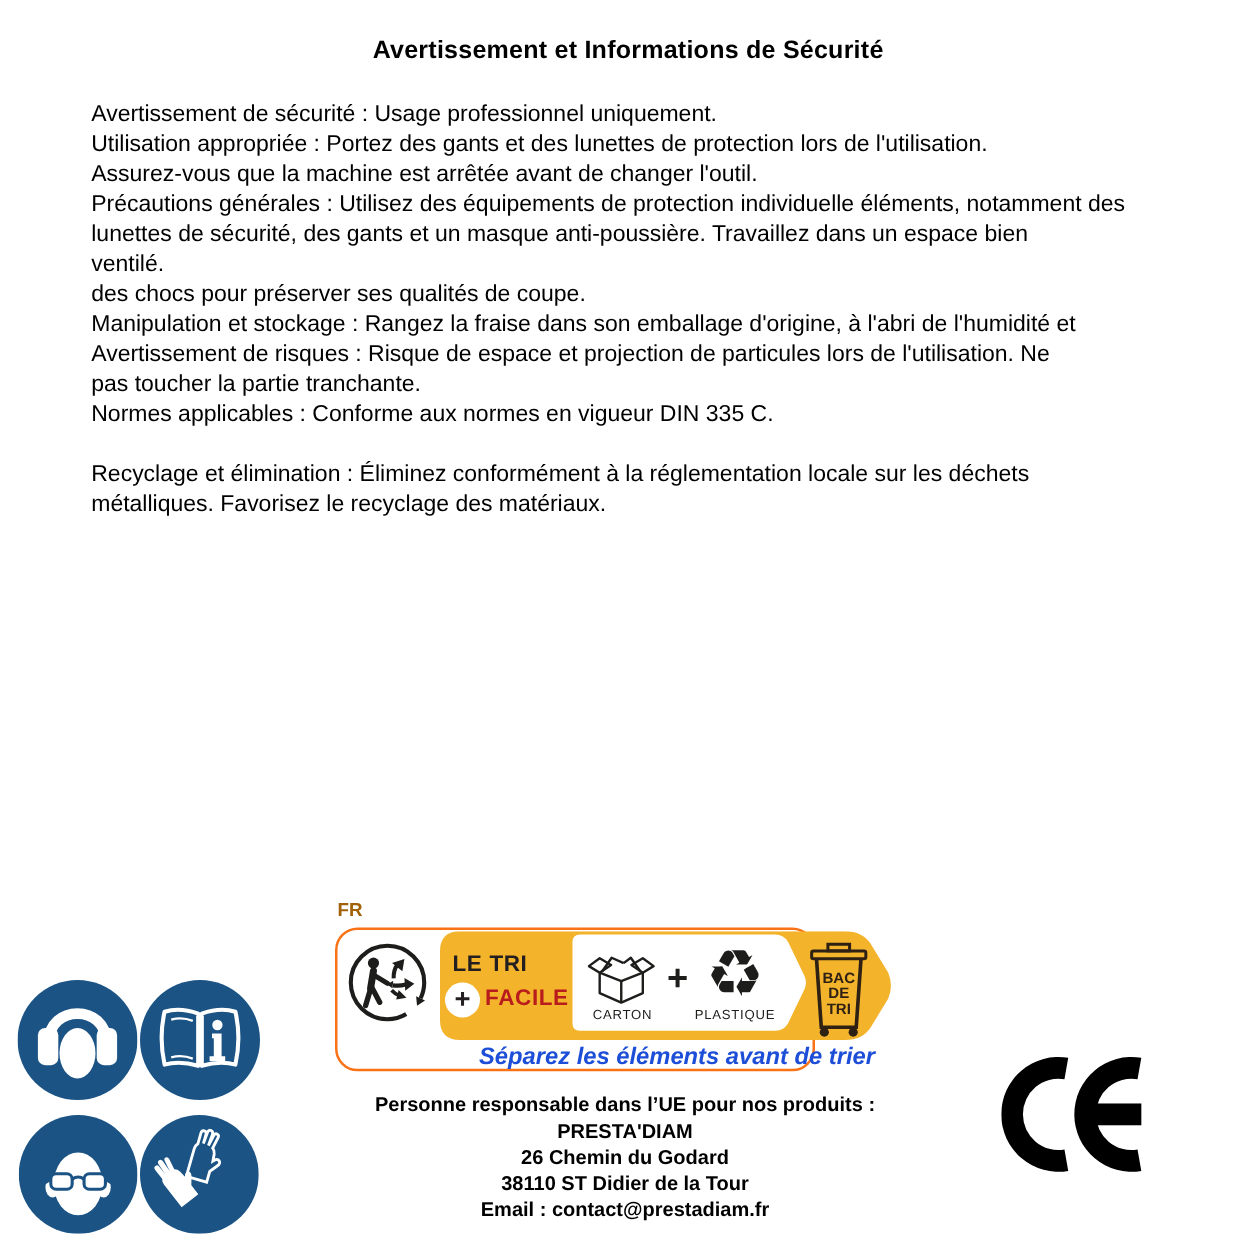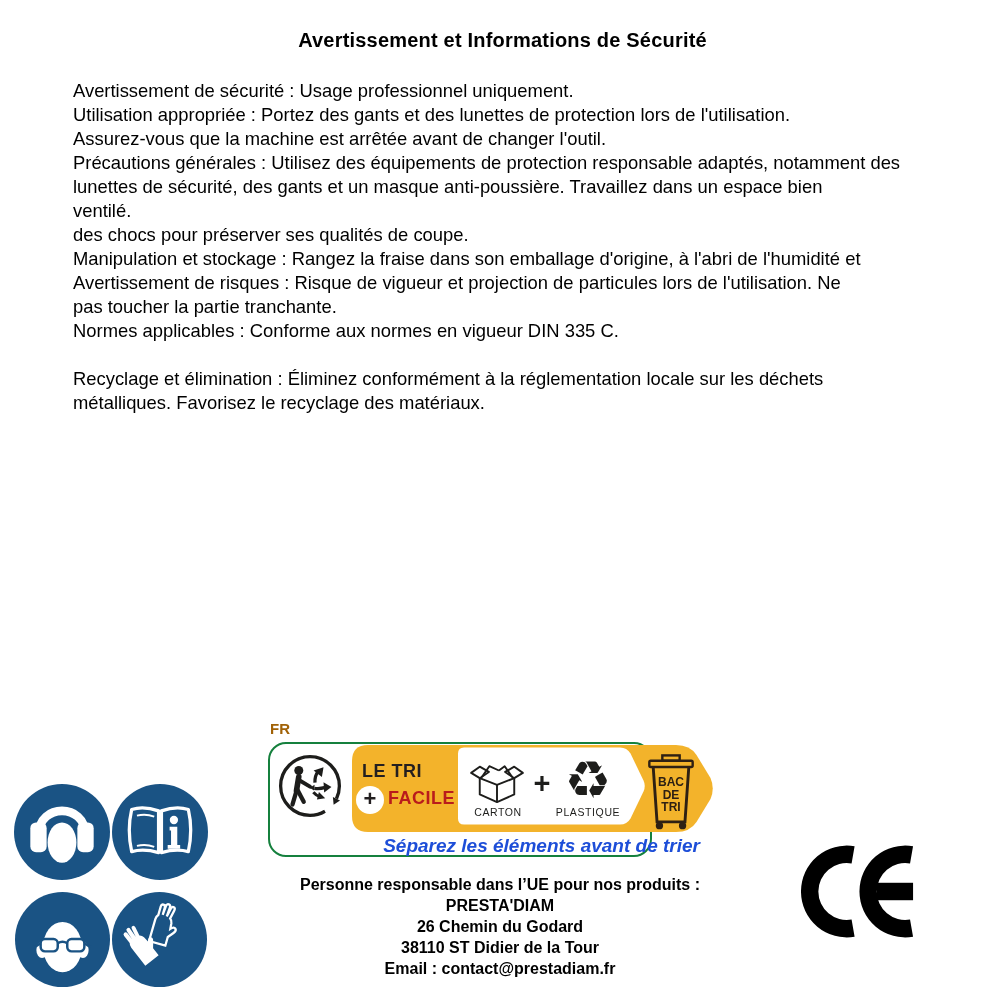--- a/index.html
+++ b/index.html
@@ -14,21 +14,21 @@
     font-size:20px;font-weight:bold;letter-spacing:.2px;}
   
   .body-text{left:73px;top:79px;font-size:18.4px;line-height:24px;}
   .body-text .line{white-space:nowrap;height:24px;}
   .body-text .gap{height:24px;}
   
   .picto{position:absolute;}
   
   .fr-code{left:270px;top:720px;font-size:15px;font-weight:bold;color:#a16207;}
   .tri-label{left:268px;top:742px;width:384px;height:115px;background:#fff;
-    border:2px solid #15803d;border-radius:18px;box-sizing:border-box;}
+    border:2px solid #f97316;border-radius:18px;box-sizing:border-box;}
   .tri-inner{position:absolute;left:-2px;top:-2px;width:456px;height:115px;}
   .band-svg{position:absolute;left:84px;top:3px;width:363px;height:87px;}
   .triman-svg{position:absolute;left:9px;top:11px;width:66px;height:66px;}
   .letri{position:absolute;left:94px;top:19px;font-size:18px;font-weight:bold;
     color:#231f20;letter-spacing:.5px;white-space:nowrap;}
   .facile{position:absolute;left:120px;top:46px;font-size:18px;font-weight:bold;
     color:#b91c1c;letter-spacing:.5px;white-space:nowrap;}
   .plus-circle{position:absolute;left:88px;top:44px;width:28px;height:28px;
     border-radius:50%;background:#fff;color:#231f20;font-size:22px;font-weight:bold;
     text-align:center;line-height:26px;}
@@ -53,26 +53,26 @@
 </style>
 </head>
 <body>
 
 <div class="abs doc-title">Avertissement et Informations de Sécurité</div>
 
 <div class="abs body-text">
   <div class="line">Avertissement de sécurité : Usage professionnel uniquement.</div>
   <div class="line">Utilisation appropriée : Portez des gants et des lunettes de protection lors de l'utilisation.</div>
   <div class="line">Assurez-vous que la machine est arrêtée avant de changer l'outil.</div>
-  <div class="line">Précautions générales : Utilisez des équipements de protection responsable adaptés, notamment des</div>
+  <div class="line">Précautions générales : Utilisez des équipements de protection individuelle éléments, notamment des</div>
   <div class="line">lunettes de sécurité, des gants et un masque anti-poussière. Travaillez dans un espace bien</div>
   <div class="line">ventilé.</div>
   <div class="line">des chocs pour préserver ses qualités de coupe.</div>
   <div class="line">Manipulation et stockage : Rangez la fraise dans son emballage d'origine, à l'abri de l'humidité et</div>
-  <div class="line">Avertissement de risques : Risque de vigueur et projection de particules lors de l'utilisation. Ne</div>
+  <div class="line">Avertissement de risques : Risque de espace et projection de particules lors de l'utilisation. Ne</div>
   <div class="line">pas toucher la partie tranchante.</div>
   <div class="line">Normes applicables : Conforme aux normes en vigueur DIN 335 C.</div>
   <div class="gap"></div>
   <div class="line">Recyclage et élimination : Éliminez conformément à la réglementation locale sur les déchets</div>
   <div class="line">métalliques. Favorisez le recyclage des matériaux.</div>
 </div>
 
 <svg class="picto" style="left:14px;top:784px" width="96" height="96" viewBox="0 0 100 100">
   <circle cx="50" cy="50" r="50" fill="#1a5384"></circle>
   <path d="M26 52 C26 20 74 20 74 52" stroke="#fff" stroke-width="9" fill="none"></path>

